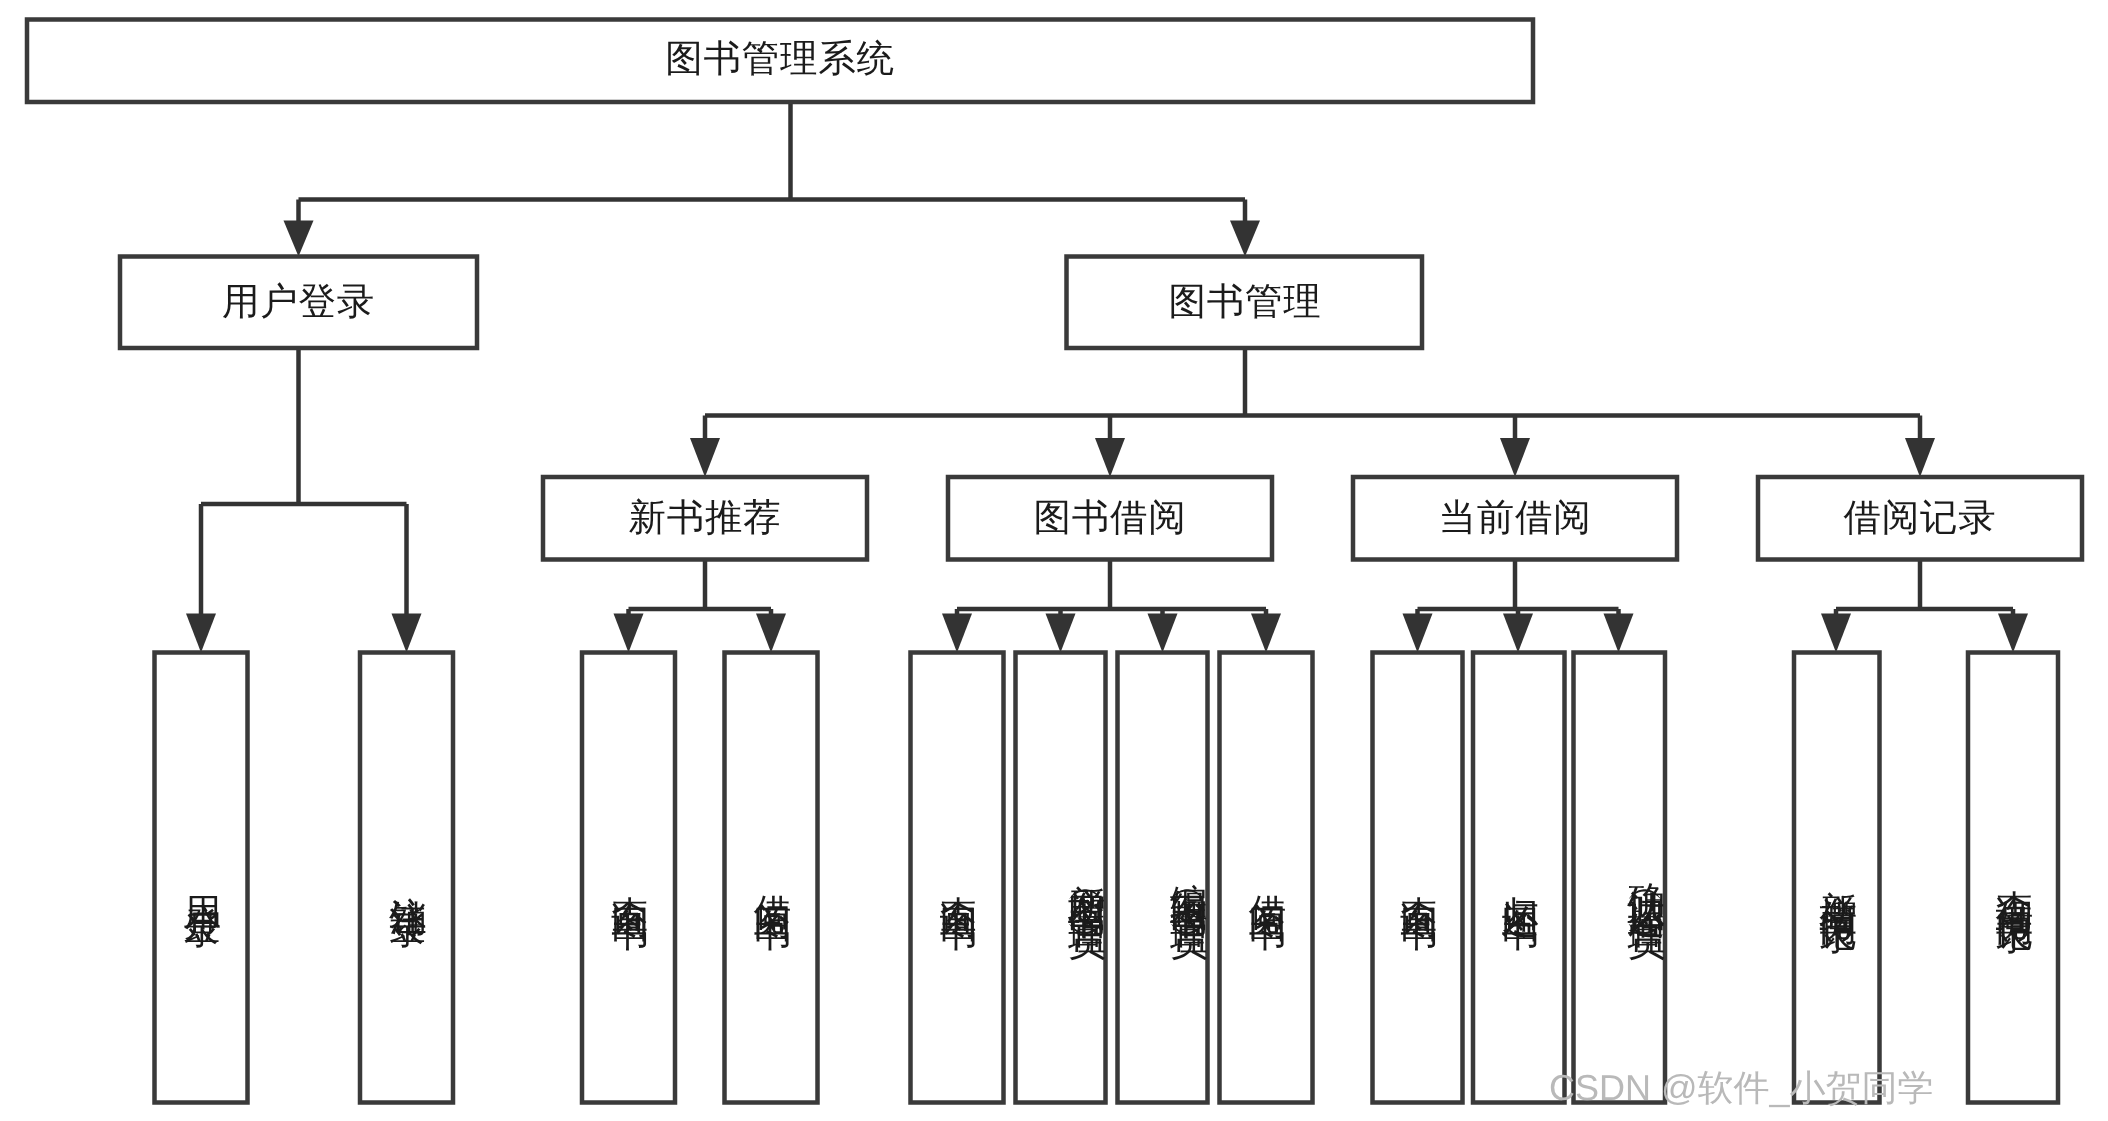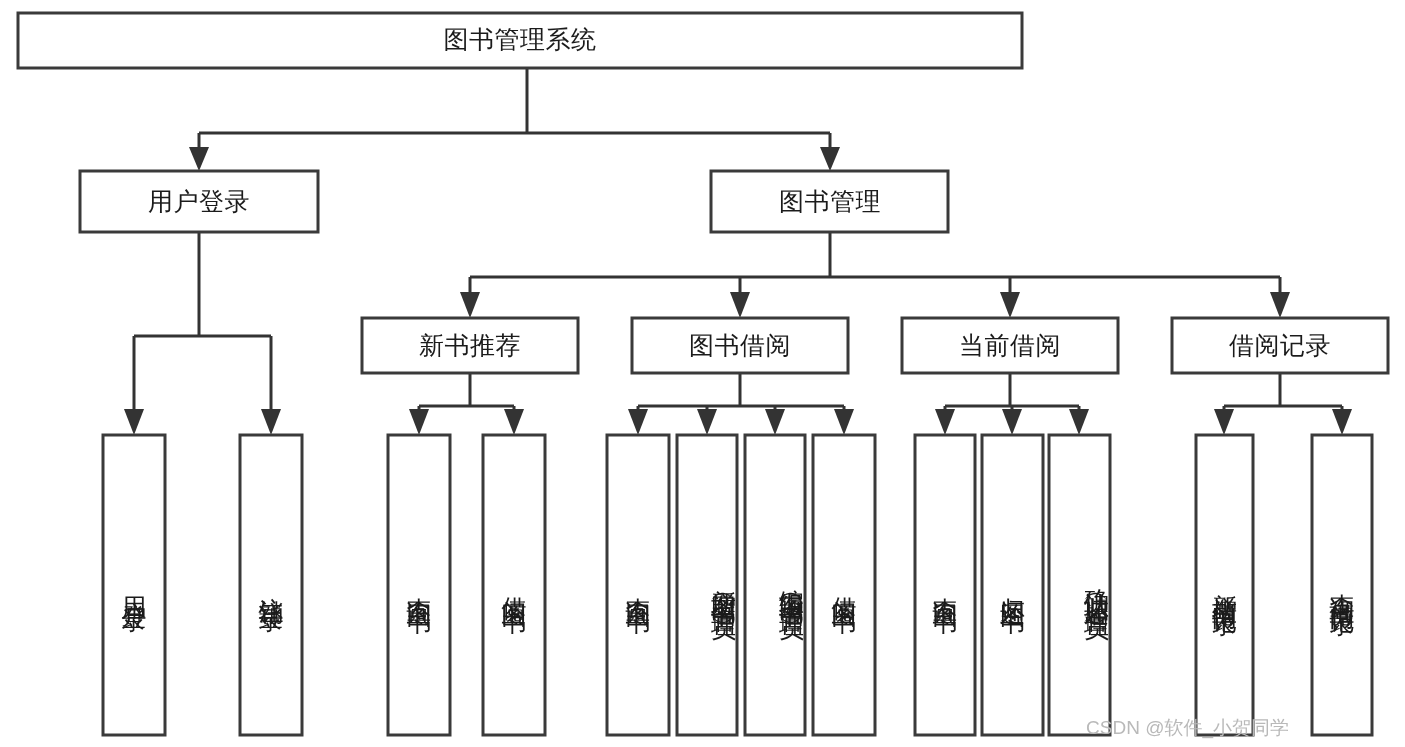--- a/index.html
+++ b/index.html
@@ -44,21 +44,21 @@
   }
   .arrow-head {
     fill: #333333;
     stroke: none;
   }
   .watermark {
     position: absolute;
     right: 8px;
     bottom: 6px;
     font-family: "Liberation Sans", "DejaVu Sans", sans-serif;
-    font-size: 19px;
+    font-size: 24px;
     color: #b9b9b9;
     white-space: nowrap;
     user-select: none;
     pointer-events: none;
     padding-left: 42px;
   }
 </style>
 </head>
 <body>
 

